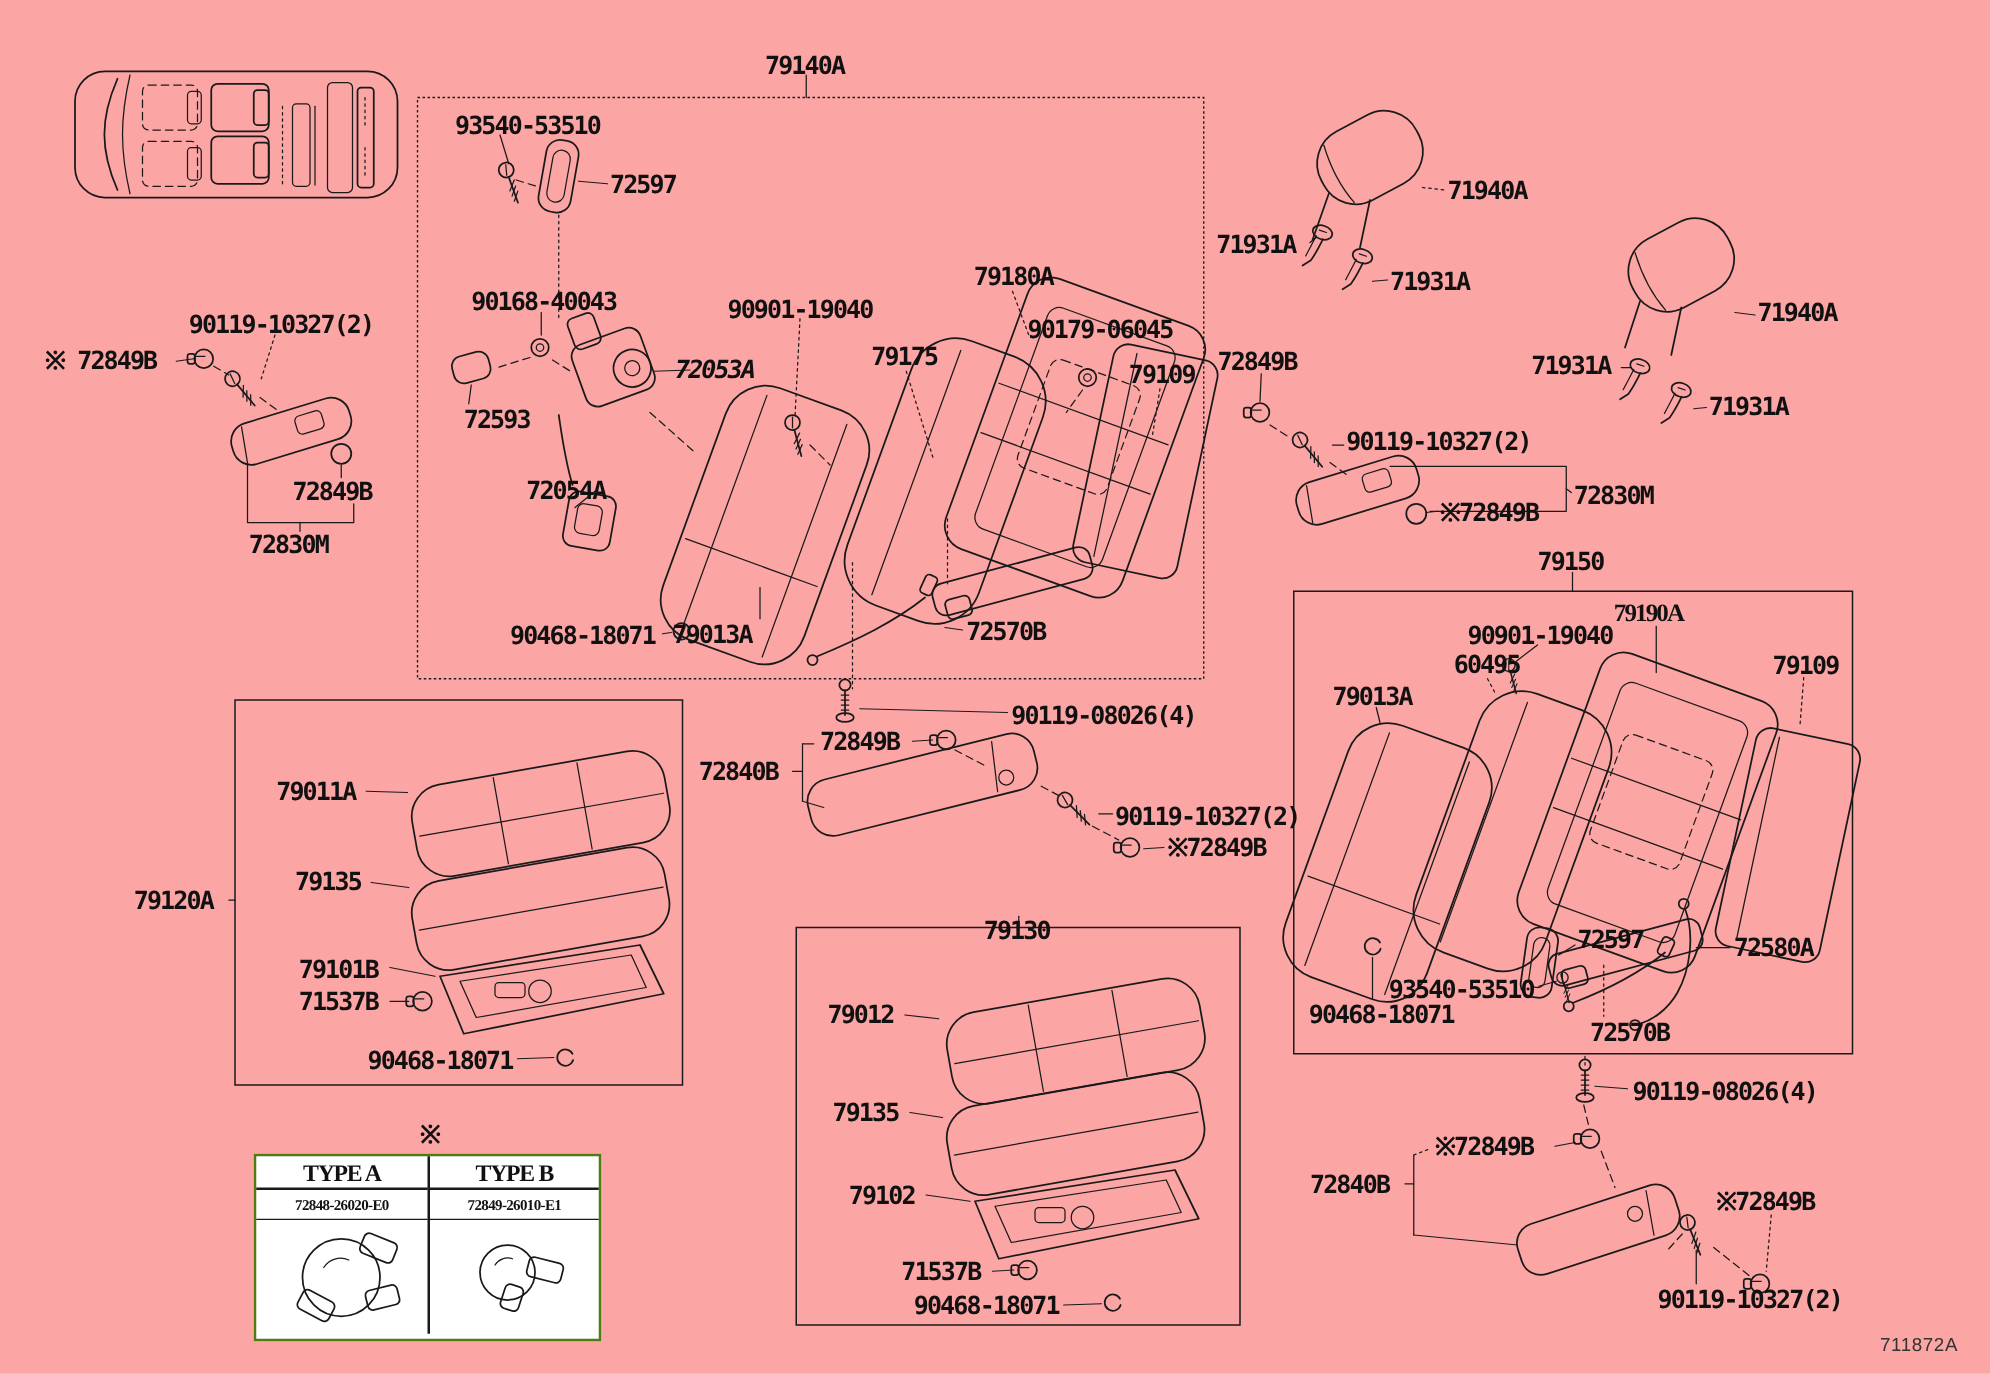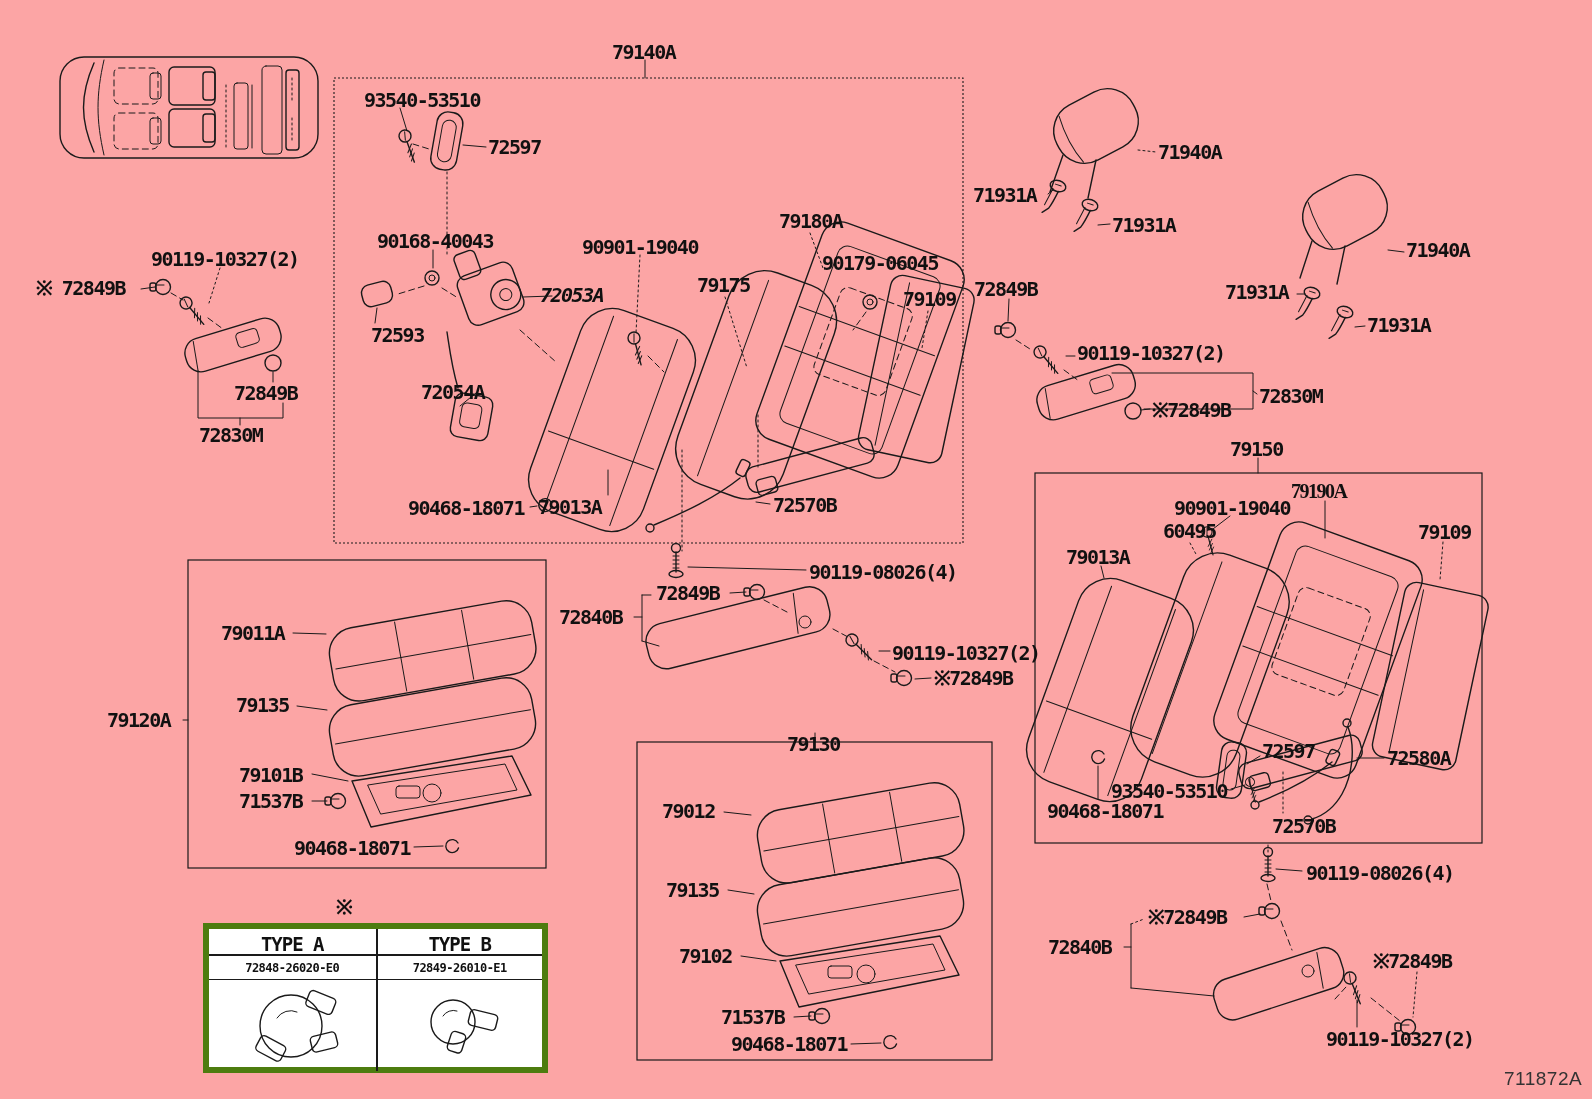--- a/index.html
+++ b/index.html
@@ -15,38 +15,38 @@
   }
   
   .ln{fill:none;stroke:#1a1a1a;stroke-width:1.4;stroke-linecap:round;stroke-linejoin:round;}
   .ld{fill:none;stroke:#1a1a1a;stroke-width:1;stroke-linecap:round;stroke-linejoin:round;}
   .dash{stroke-dasharray:6 4;}
   .dot{stroke-dasharray:2 3;}
   .boxline{fill:none;stroke:#1a1a1a;stroke-width:1.2;}
   .boxdot{fill:none;stroke:#1a1a1a;stroke-width:1.1;stroke-dasharray:2 2;}
   
   #type-table{
-    position:absolute;left:203px;top:923px;width:345px;height:150px;
-    border:6px solid #4d7c0f;box-sizing:border-box;background:#fff;
+    position:absolute;left:203px;top:923px;width:278px;height:150px;
+    border:2px solid #4d7c0f;box-sizing:border-box;background:#fff;font-family:Liberation Serif, serif;
   }
   .trow{display:flex;}
   .tcell{width:50%;box-sizing:border-box;text-align:center;color:#111;}
   .thead .tcell{
     border-bottom:2px solid #1a1a1a;font-weight:700;font-size:19px;
     letter-spacing:-1px;padding-top:4px;height:27px;
   }
   .tnum .tcell{
     border-bottom:1.5px solid #1a1a1a;font-weight:700;font-size:12px;
     letter-spacing:-0.5px;padding-top:5px;height:24px;
   }
   .tcell + .tcell{border-left:2px solid #1a1a1a;}
   .tdraw .tcell{height:91px;}
   #corner-code{
     position:absolute;left:1504px;top:1068px;color:#333;
-    font-family:"Liberation Sans","DejaVu Sans",sans-serif;font-size:19px;letter-spacing:0.5px;
+    font-family:"Liberation Sans","DejaVu Sans",sans-serif;font-size:15px;letter-spacing:0.5px;
   }
 </style>
 </head>
 <body>
 
 <div id="stage">
 
 <svg id="art" width="1592" height="1099" viewBox="0 0 1592 1099">
   <defs>
     <g id="screw">

